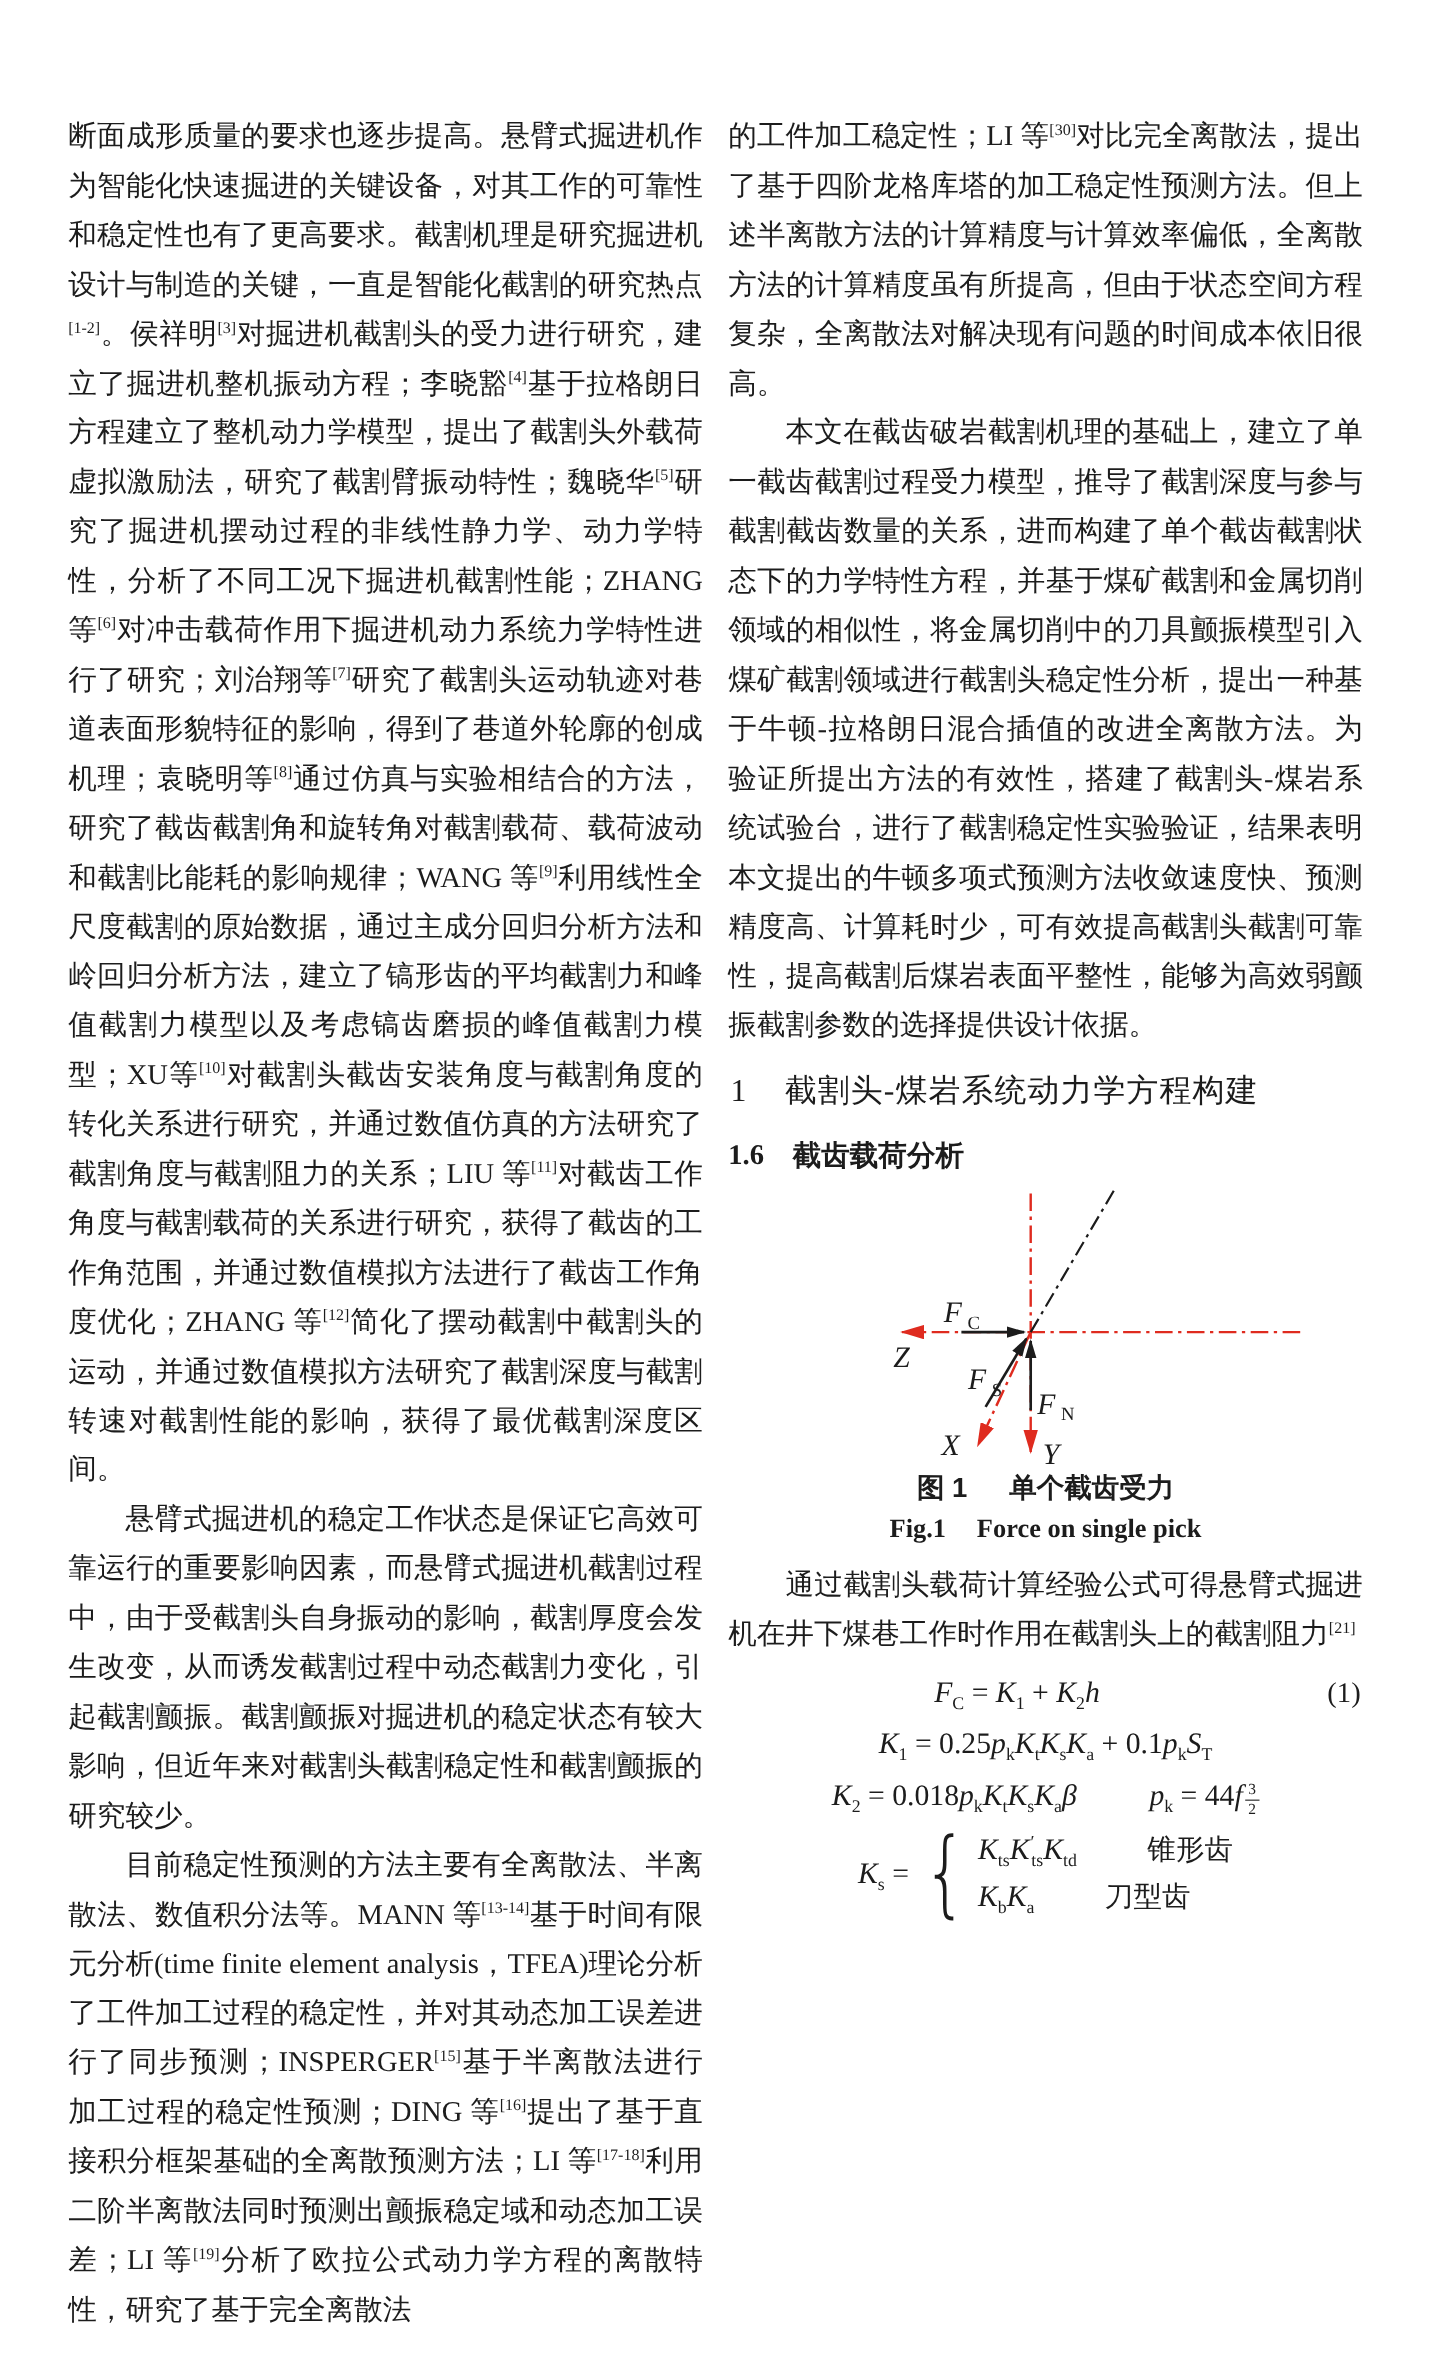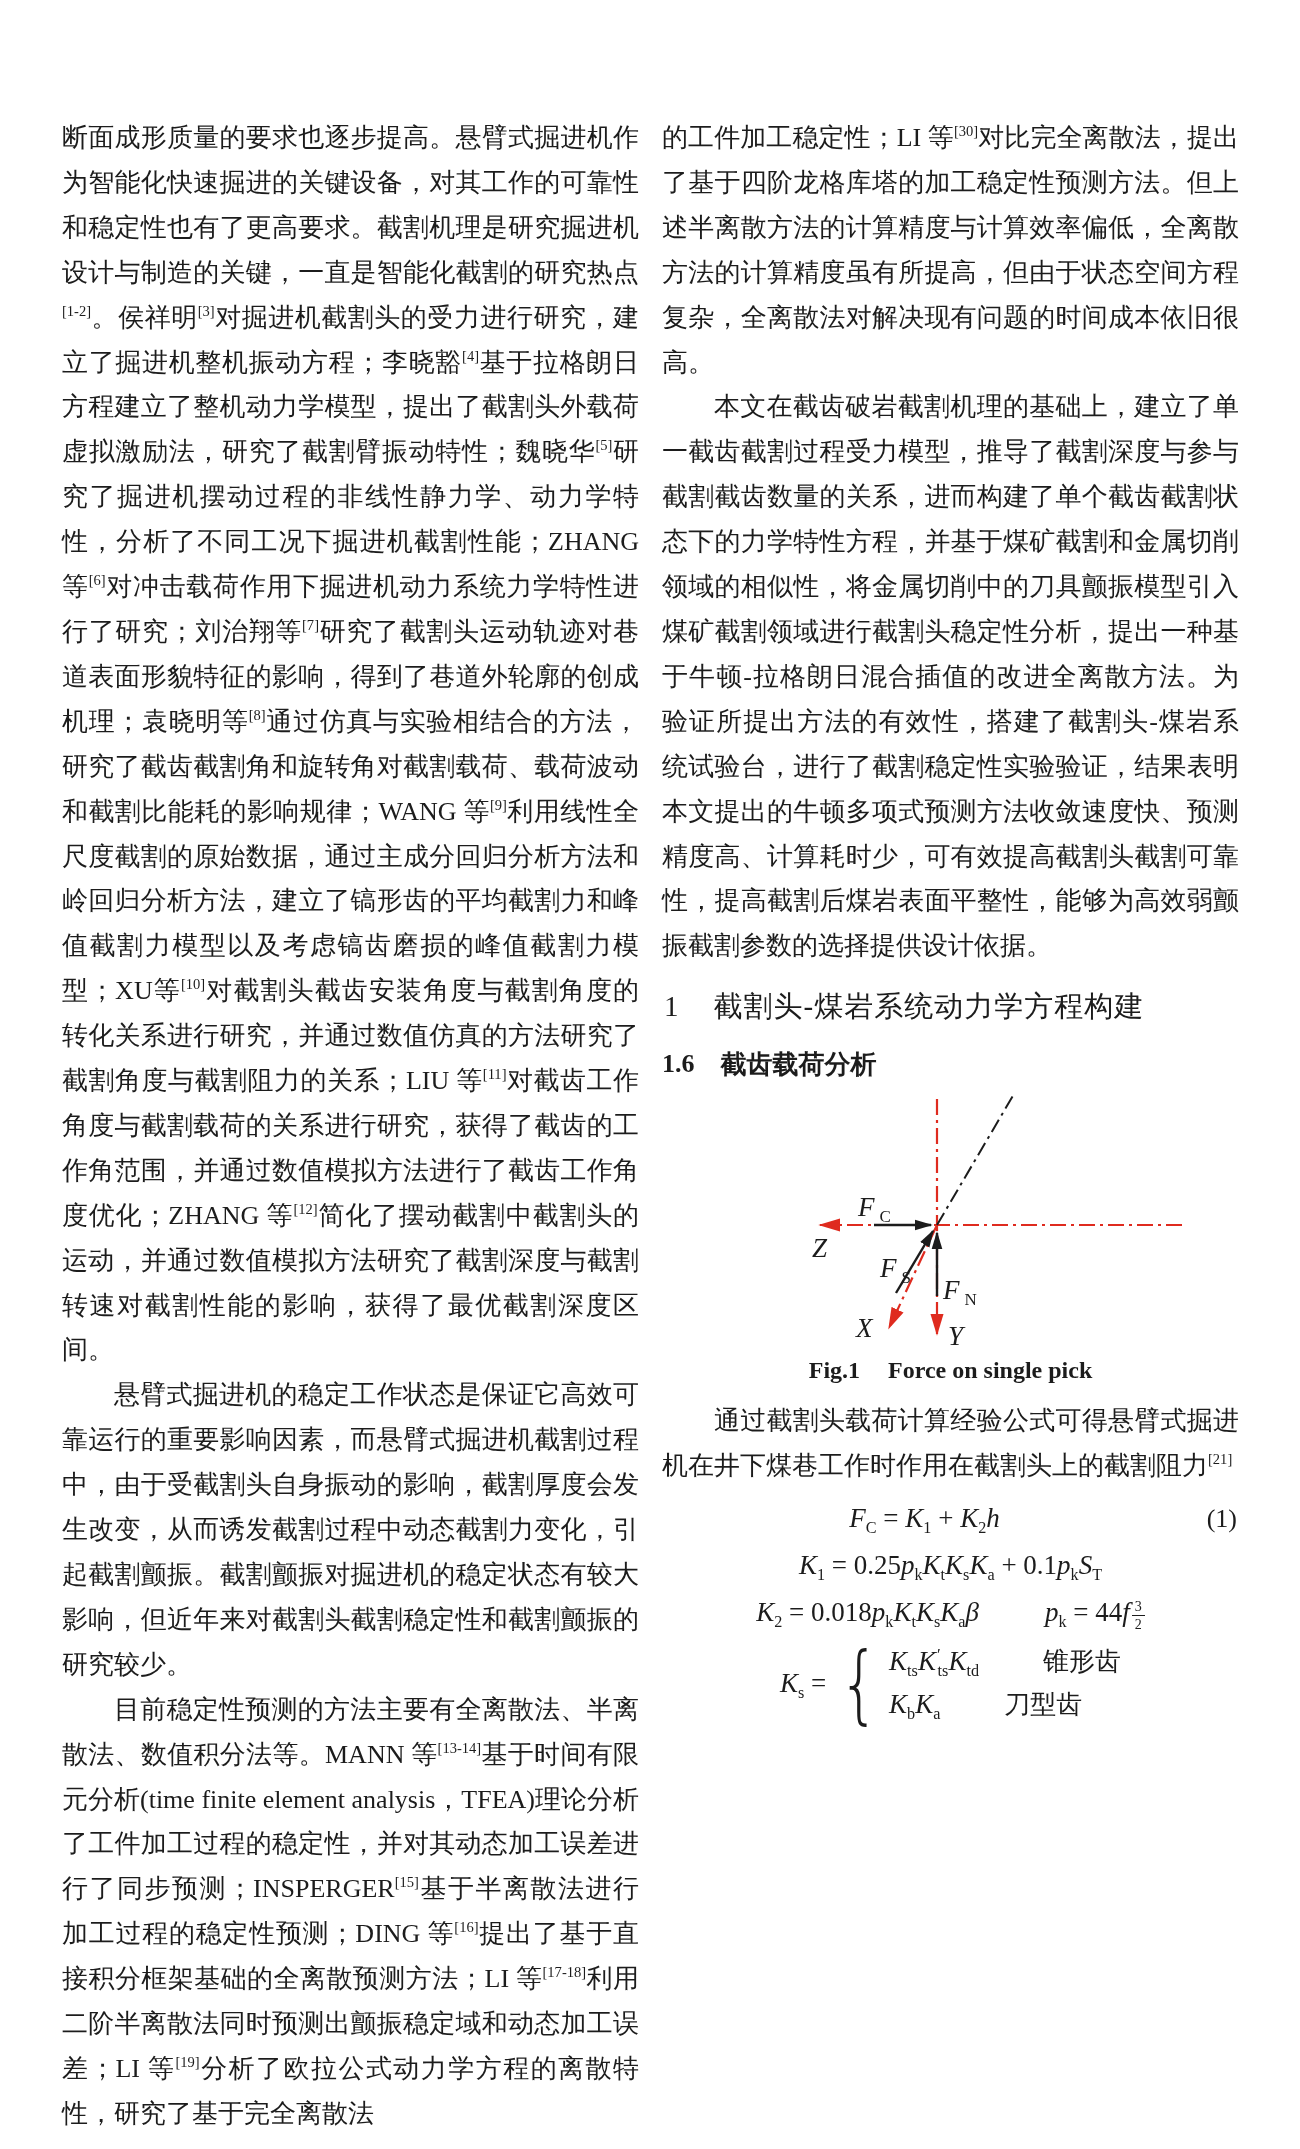--- a/index.html
+++ b/index.html
@@ -1,21 +1,21 @@
 <!DOCTYPE html>
 <html><head>
 <meta charset="utf-8">
 <style>
   html,body{margin:0;padding:0;}
   body{
     width:1300px;height:2149px;position:relative;overflow:hidden;
     background:#ffffff;color:#1c1c1c;
     font-family:"Liberation Serif","DejaVu Serif",serif;
   }
-  .col{position:absolute;top:116px;width:577px;}
+  .col{position:absolute;top:102px;width:577px;}
   #col-left{left:62px;}
   #col-right{left:662px;}
   p.body-par{
     margin:0;font-size:26px;line-height:44.9px;text-align:justify;
     font-family:"Liberation Serif","DejaVu Serif",serif;
   }
   p.indent{text-indent:2em;}
   sup.ref{font-size:0.56em;line-height:0;vertical-align:super;letter-spacing:0;}
   i.var{font-family:"Liberation Serif","DejaVu Serif",serif;font-style:italic;}
   sub{font-size:0.6em;line-height:0;}
@@ -104,20 +104,24 @@
       <text x="218" y="186" fill="#1c1c1c">
         <tspan font-size="27" font-style="italic">F</tspan>
         <tspan font-size="17" dy="6" dx="1">S</tspan>
       </text>
       <text x="281" y="208" fill="#1c1c1c">
         <tspan font-size="27" font-style="italic">F</tspan>
         <tspan font-size="17" dy="6" dx="1">N</tspan>
       </text>
     </svg>
 
+    <div class="cap cap-zh">
+      <span>图 1</span>
+      <span>单个截齿受力</span>
+    </div>
     <div class="cap cap-en">
       <span>Fig.1</span>
       <span>Force on single pick</span>
     </div>
   </div>
 
   <p class="body-par indent" style="margin-top:12px">通过截割头载荷计算经验公式可得悬臂式掘进机在井下煤巷工作时作用在截割头上的截割阻力<sup class="ref">[21]</sup></p>
 
   <div class="eq-block">
     <div class="eq-line">

